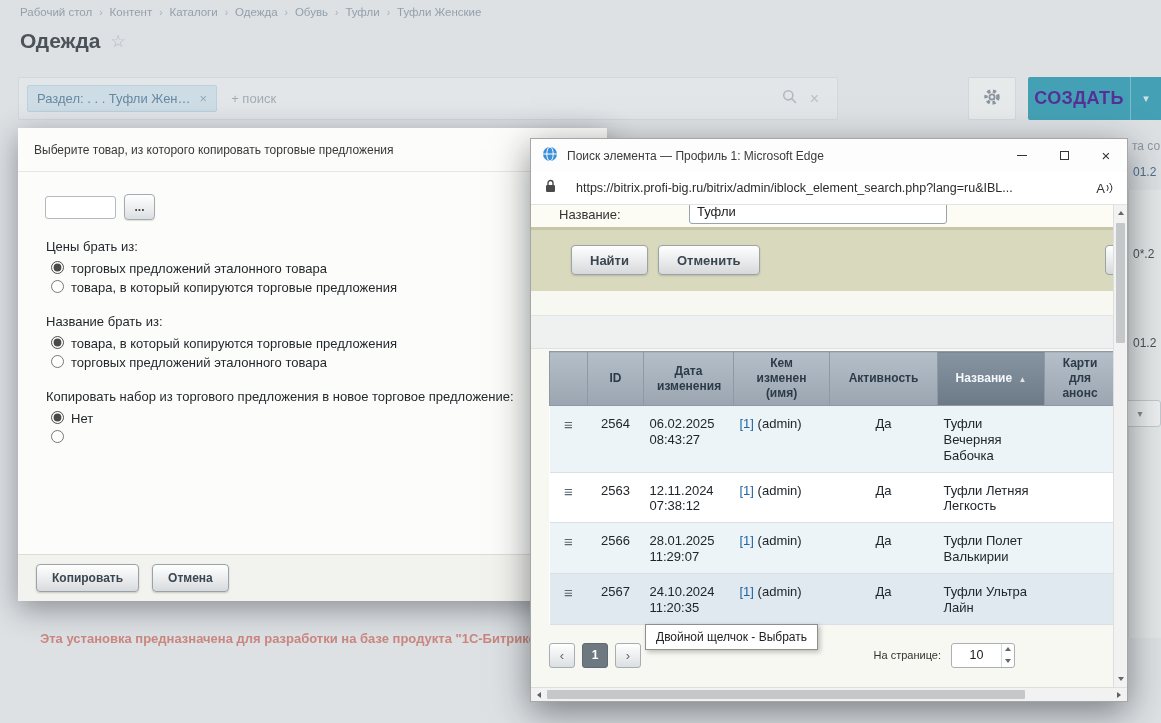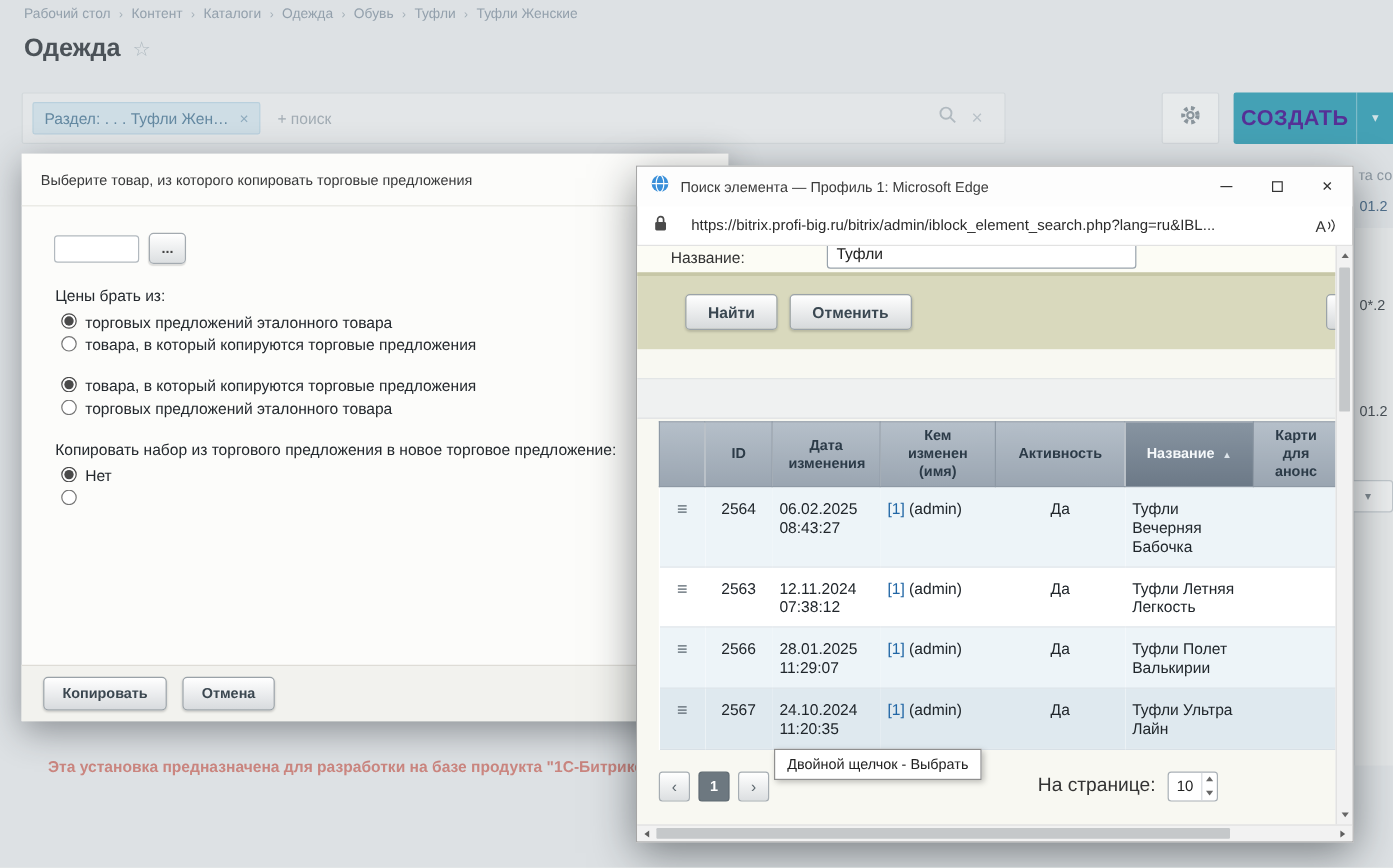--- a/index.html
+++ b/index.html
@@ -77,22 +77,22 @@
   .bx-table td.c{text-align:center}
   .row-odd{background:#edf4f8}
   .row-even{background:#fff}
   .row-hover{background:#dfe9ef}
   .burger{color:#5d6972;font-size:15px}
   .link{color:#2166a5}
   .bx-pagination{margin:18px 0 0 18px;display:flex;align-items:center;width:548px}
   .pg-btn{width:26px;height:25px;background:linear-gradient(#fff,#dcdfe1);border:1px solid #a6adb3;border-radius:3px;color:#5c666d;font-size:13px;display:flex;align-items:center;justify-content:center;margin-right:7px;font-family:inherit}
   .pg-cur{width:26px;height:25px;background:#6d7880;border:1px solid #5f6a72;border-radius:3px;color:#fff;font-size:12px;font-weight:bold;display:flex;align-items:center;justify-content:center;margin-right:7px}
   .pg-right{margin-left:auto;margin-right:82px;display:flex;align-items:center;gap:10px}
-  .pg-label{font-size:16px;color:#333}
-  .spinner{width:42px;height:25px;background:#fff;border:1px solid #a9b0b6;border-radius:3px;display:flex}
+  .pg-label{font-size:11px;color:#333}
+  .spinner{width:64px;height:25px;background:#fff;border:1px solid #a9b0b6;border-radius:3px;display:flex}
   .spin-val{flex:1;display:flex;align-items:center;justify-content:center;font-size:12.5px;color:#222}
   .spin-arrows{width:13px;display:flex;flex-direction:column;border-left:1px solid #d6dade}
   .spin-up,.spin-down{flex:1;display:flex;align-items:center;justify-content:center}
   .tri-up{width:0;height:0;border-left:3px solid transparent;border-right:3px solid transparent;border-bottom:4px solid #666}
   .tri-down{width:0;height:0;border-left:3px solid transparent;border-right:3px solid transparent;border-top:4px solid #666}
   .tri-left{width:0;height:0;border-top:3px solid transparent;border-bottom:3px solid transparent;border-right:4px solid #5e5e5e}
   .tri-right{width:0;height:0;border-top:3px solid transparent;border-bottom:3px solid transparent;border-left:4px solid #5e5e5e}
   .tooltip{position:absolute;left:114px;top:419px;background:#fff;border:1px solid #8f8f8f;box-shadow:2px 2px 5px rgba(0,0,0,.25);padding:5px 10px;font-size:12px;color:#222;white-space:nowrap;z-index:6}
   .vscroll{position:absolute;top:66px;right:0;bottom:14px;width:14px;background:#f2f2f2;border-left:1px solid #dedede}
   .vs-up{position:absolute;top:1px;left:0;right:0;height:14px;display:flex;align-items:center;justify-content:center}
@@ -184,20 +184,21 @@
       <label class="opt-row">
         <input type="radio" name="g1" checked="" style="">
         <span>торговых предложений эталонного товара</span>
       </label>
       <label class="opt-row">
         <input type="radio" name="g1" style="">
         <span>товара, в который копируются торговые предложения</span>
       </label>
     </div>
     <div class="opt-group">
+      <div class="opt-group-label">Название брать из:</div>
       <label class="opt-row">
         <input type="radio" name="g2" checked="" style="">
         <span>товара, в который копируются торговые предложения</span>
       </label>
       <label class="opt-row">
         <input type="radio" name="g2" style="">
         <span>торговых предложений эталонного товара</span>
       </label>
     </div>
     <div class="opt-group">

